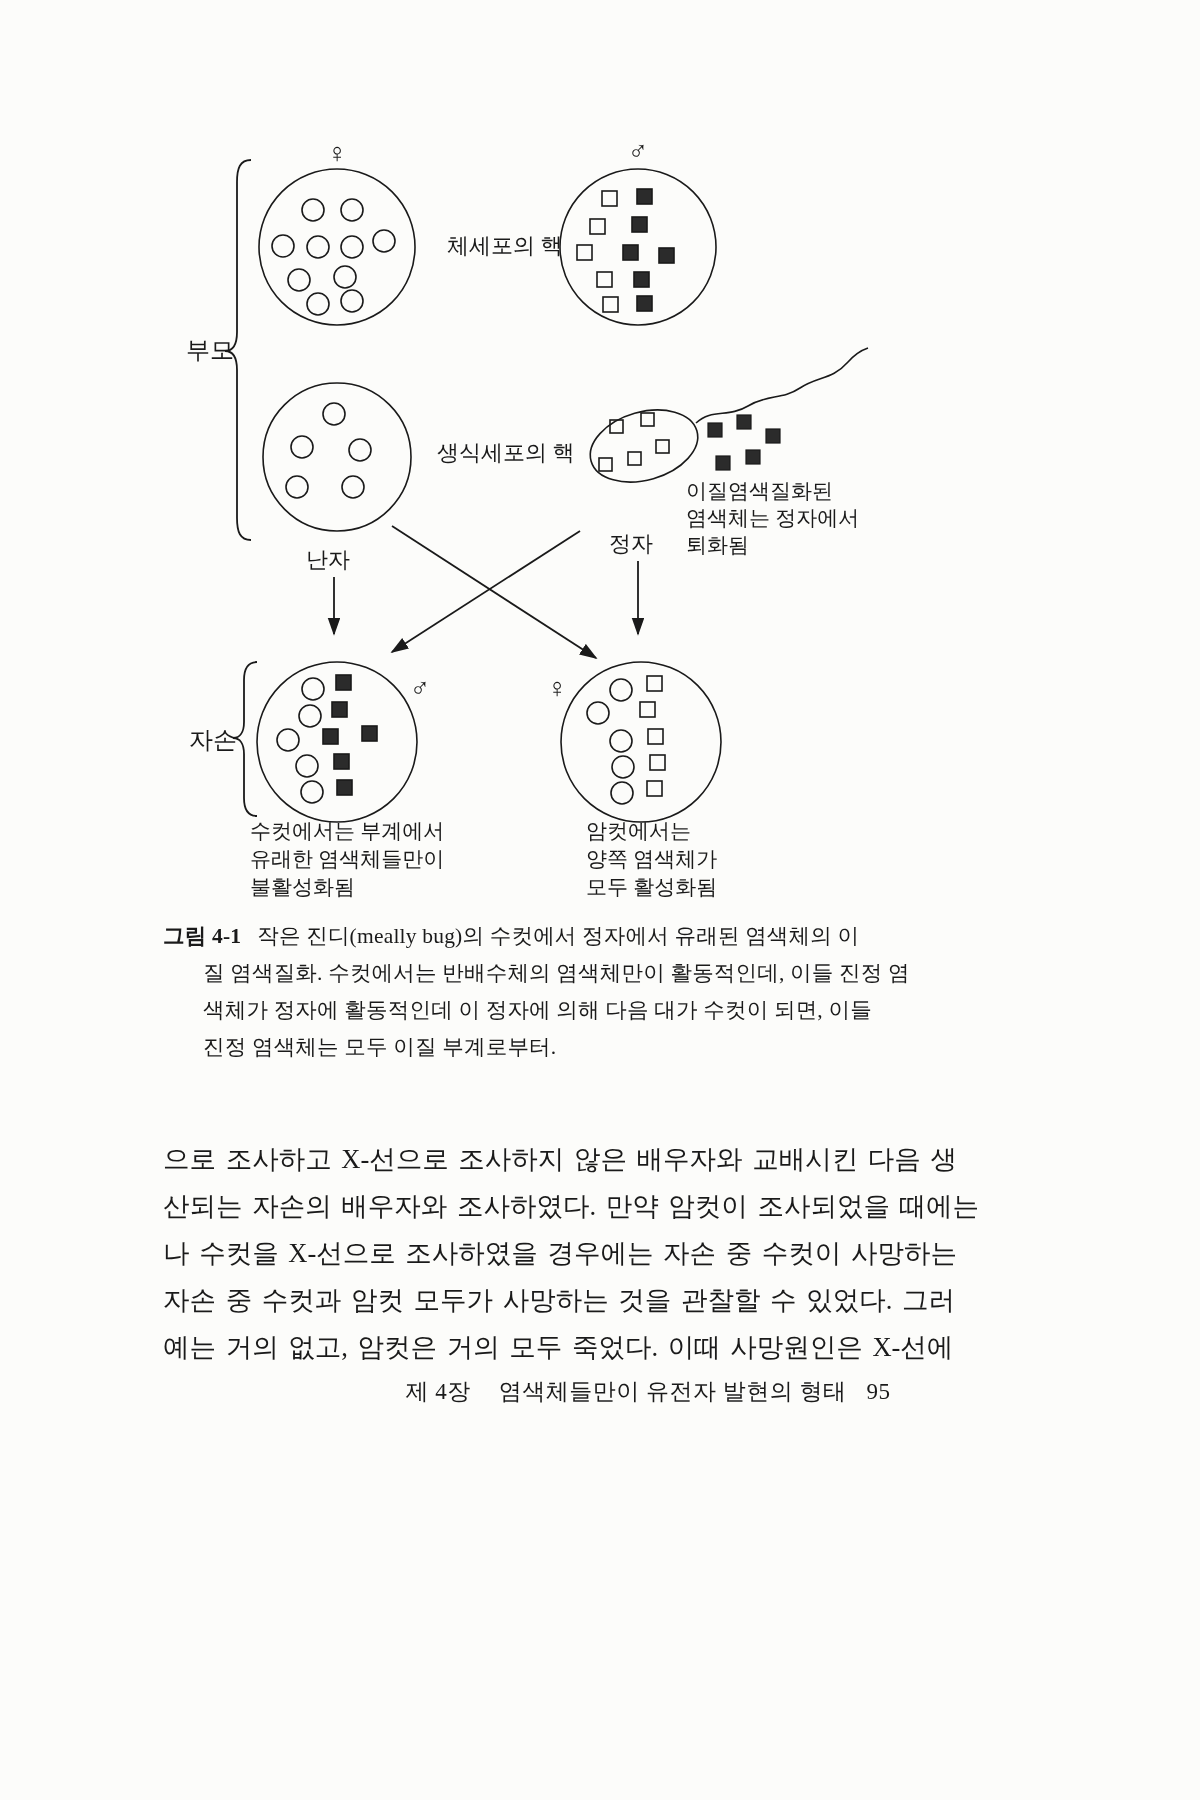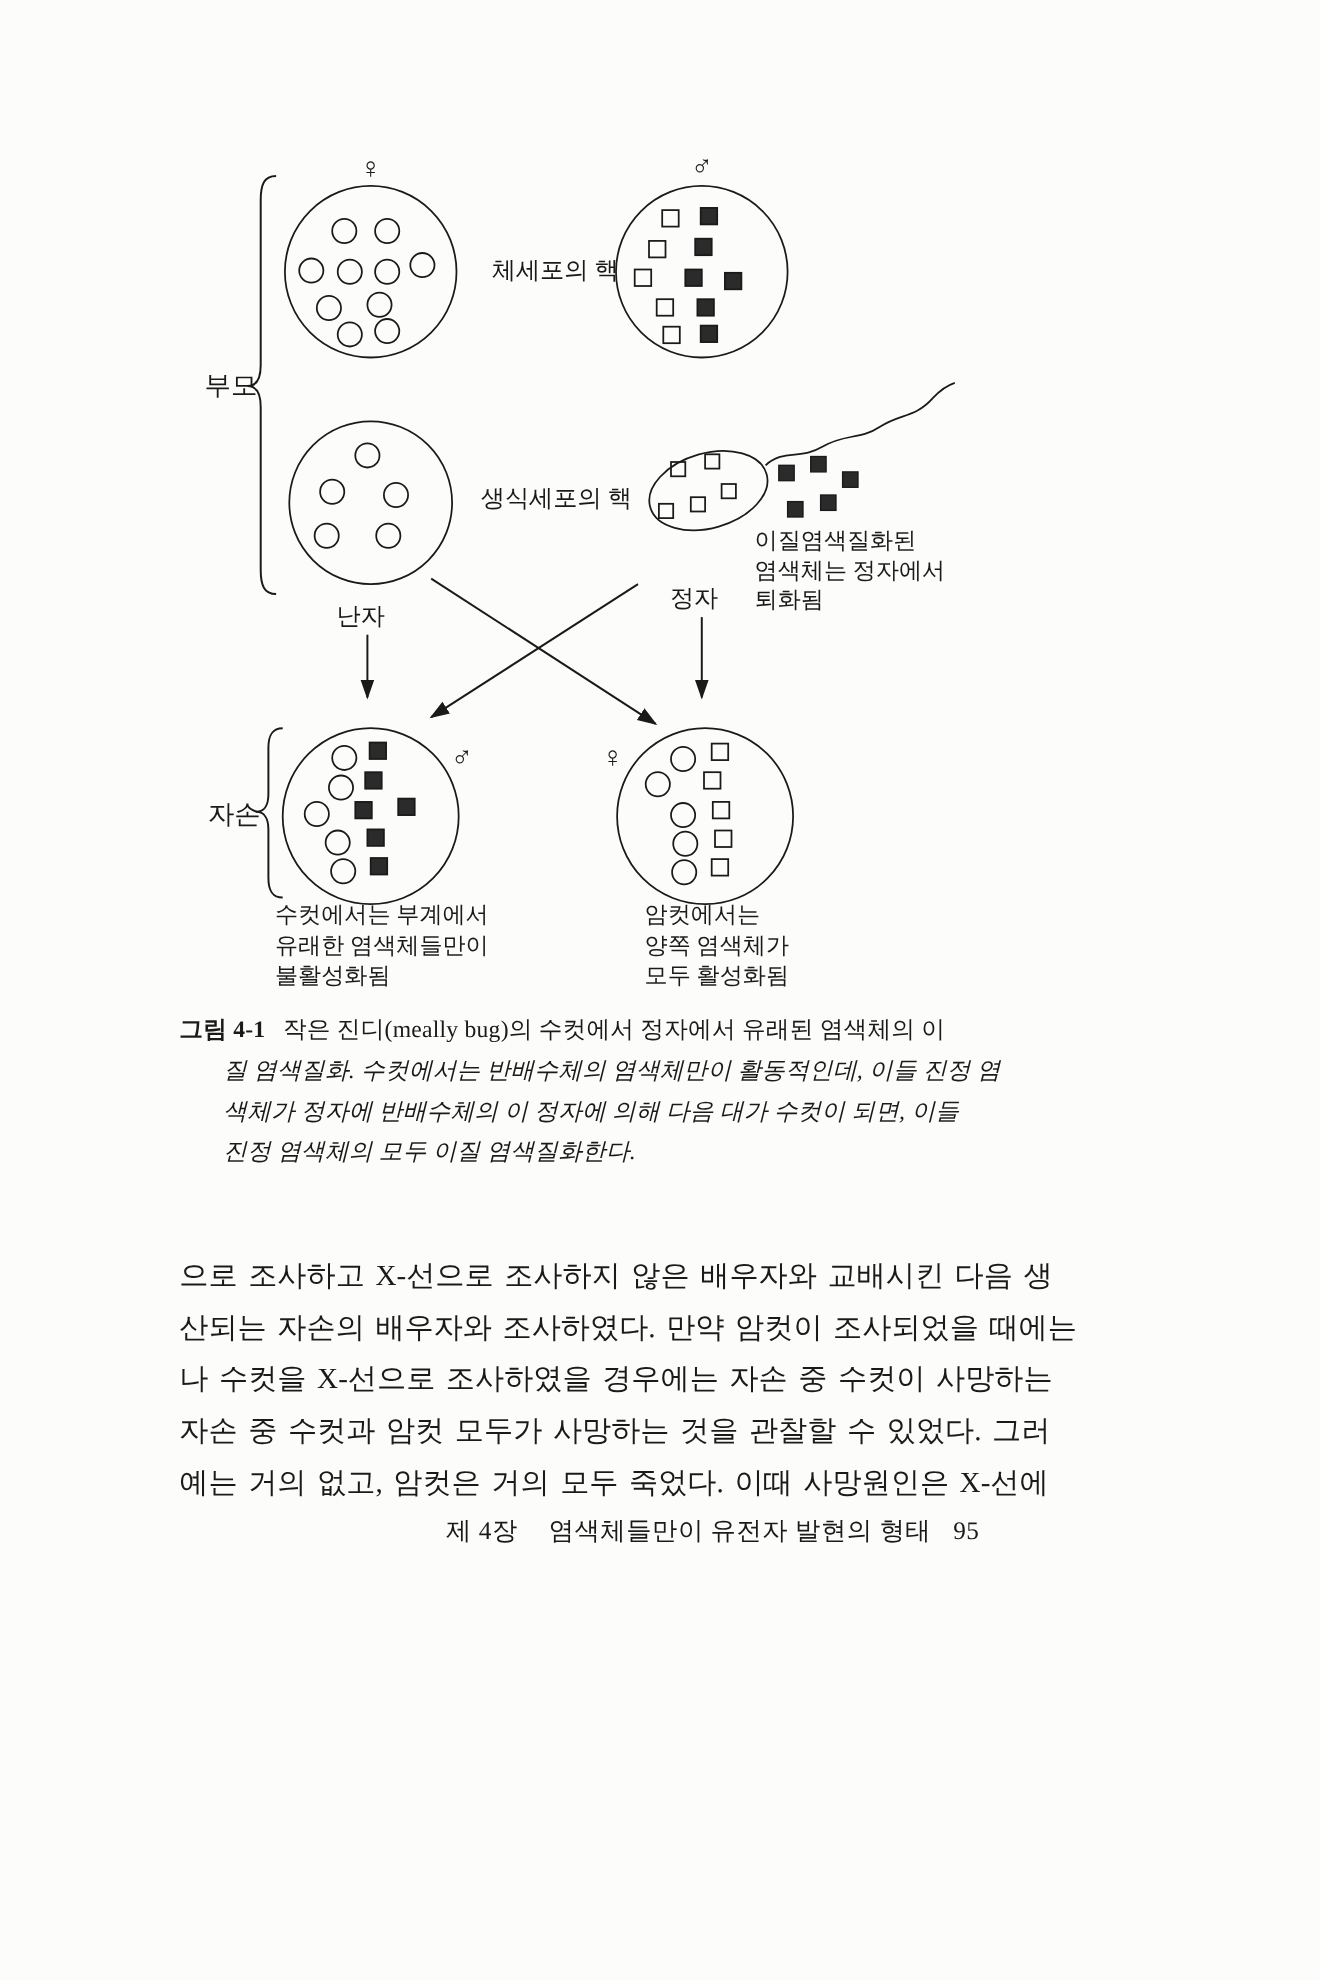--- a/index.html
+++ b/index.html
@@ -21,21 +21,21 @@
   .svg-bracket { font-size: 24px; }
   .svg-symbol  { font-size: 27px; }
 
   .caption {
     position: absolute;
     top: 918px; left: 163px; width: 890px;
     font-size: 21.5px; line-height: 37px;
     letter-spacing: 0.2px;
   }
   .cap-label { font-weight: bold; margin-right: 16px; white-space: nowrap; }
-  .cap-line.indent { padding-left: 40px; font-style: italic; }
+  .cap-line.indent { padding-left: 40px; }
 
   .body-text {
     position: absolute;
     top: 1136px; left: 163px; width: 895px;
     font-size: 26.5px; line-height: 47px;
     word-spacing: 3px;
   }
 
   .page-footer {
     position: absolute;
@@ -187,22 +187,22 @@
       <text class="svg-small" x="586" y="866">양쪽 염색체가</text>
       <text class="svg-small" x="586" y="894">모두 활성화됨</text>
     </g>
   </svg>
 
   <div class="caption">
     <div class="cap-line">
       <span class="cap-label">그림 4-1</span><span>작은 진디(meally bug)의 수컷에서 정자에서 유래된 염색체의 이</span>
     </div>
     <div class="cap-line indent">질 염색질화. 수컷에서는 반배수체의 염색체만이 활동적인데, 이들 진정 염</div>
-    <div class="cap-line indent">색체가 정자에 반배수체의 이 정자에 의해 다음 대가 수컷이 되면, 이들</div>
-    <div class="cap-line indent">진정 염색체의 모두 이질 염색질화한다.</div>
+    <div class="cap-line indent">색체가 정자에 활동적인데 이 정자에 의해 다음 대가 수컷이 되면, 이들</div>
+    <div class="cap-line indent">진정 염색체는 모두 이질 부계로부터.</div>
   </div>
 
   <div class="body-text">
     <div class="body-line">으로 조사하고 X-선으로 조사하지 않은 배우자와 교배시킨 다음 생</div>
     <div class="body-line">산되는 자손의 배우자와 조사하였다. 만약 암컷이 조사되었을 때에는</div>
     <div class="body-line">나 수컷을 X-선으로 조사하였을 경우에는 자손 중 수컷이 사망하는</div>
     <div class="body-line">자손 중 수컷과 암컷 모두가 사망하는 것을 관찰할 수 있었다. 그러</div>
     <div class="body-line">예는 거의 없고, 암컷은 거의 모두 죽었다. 이때 사망원인은 X-선에</div>
   </div>
 

